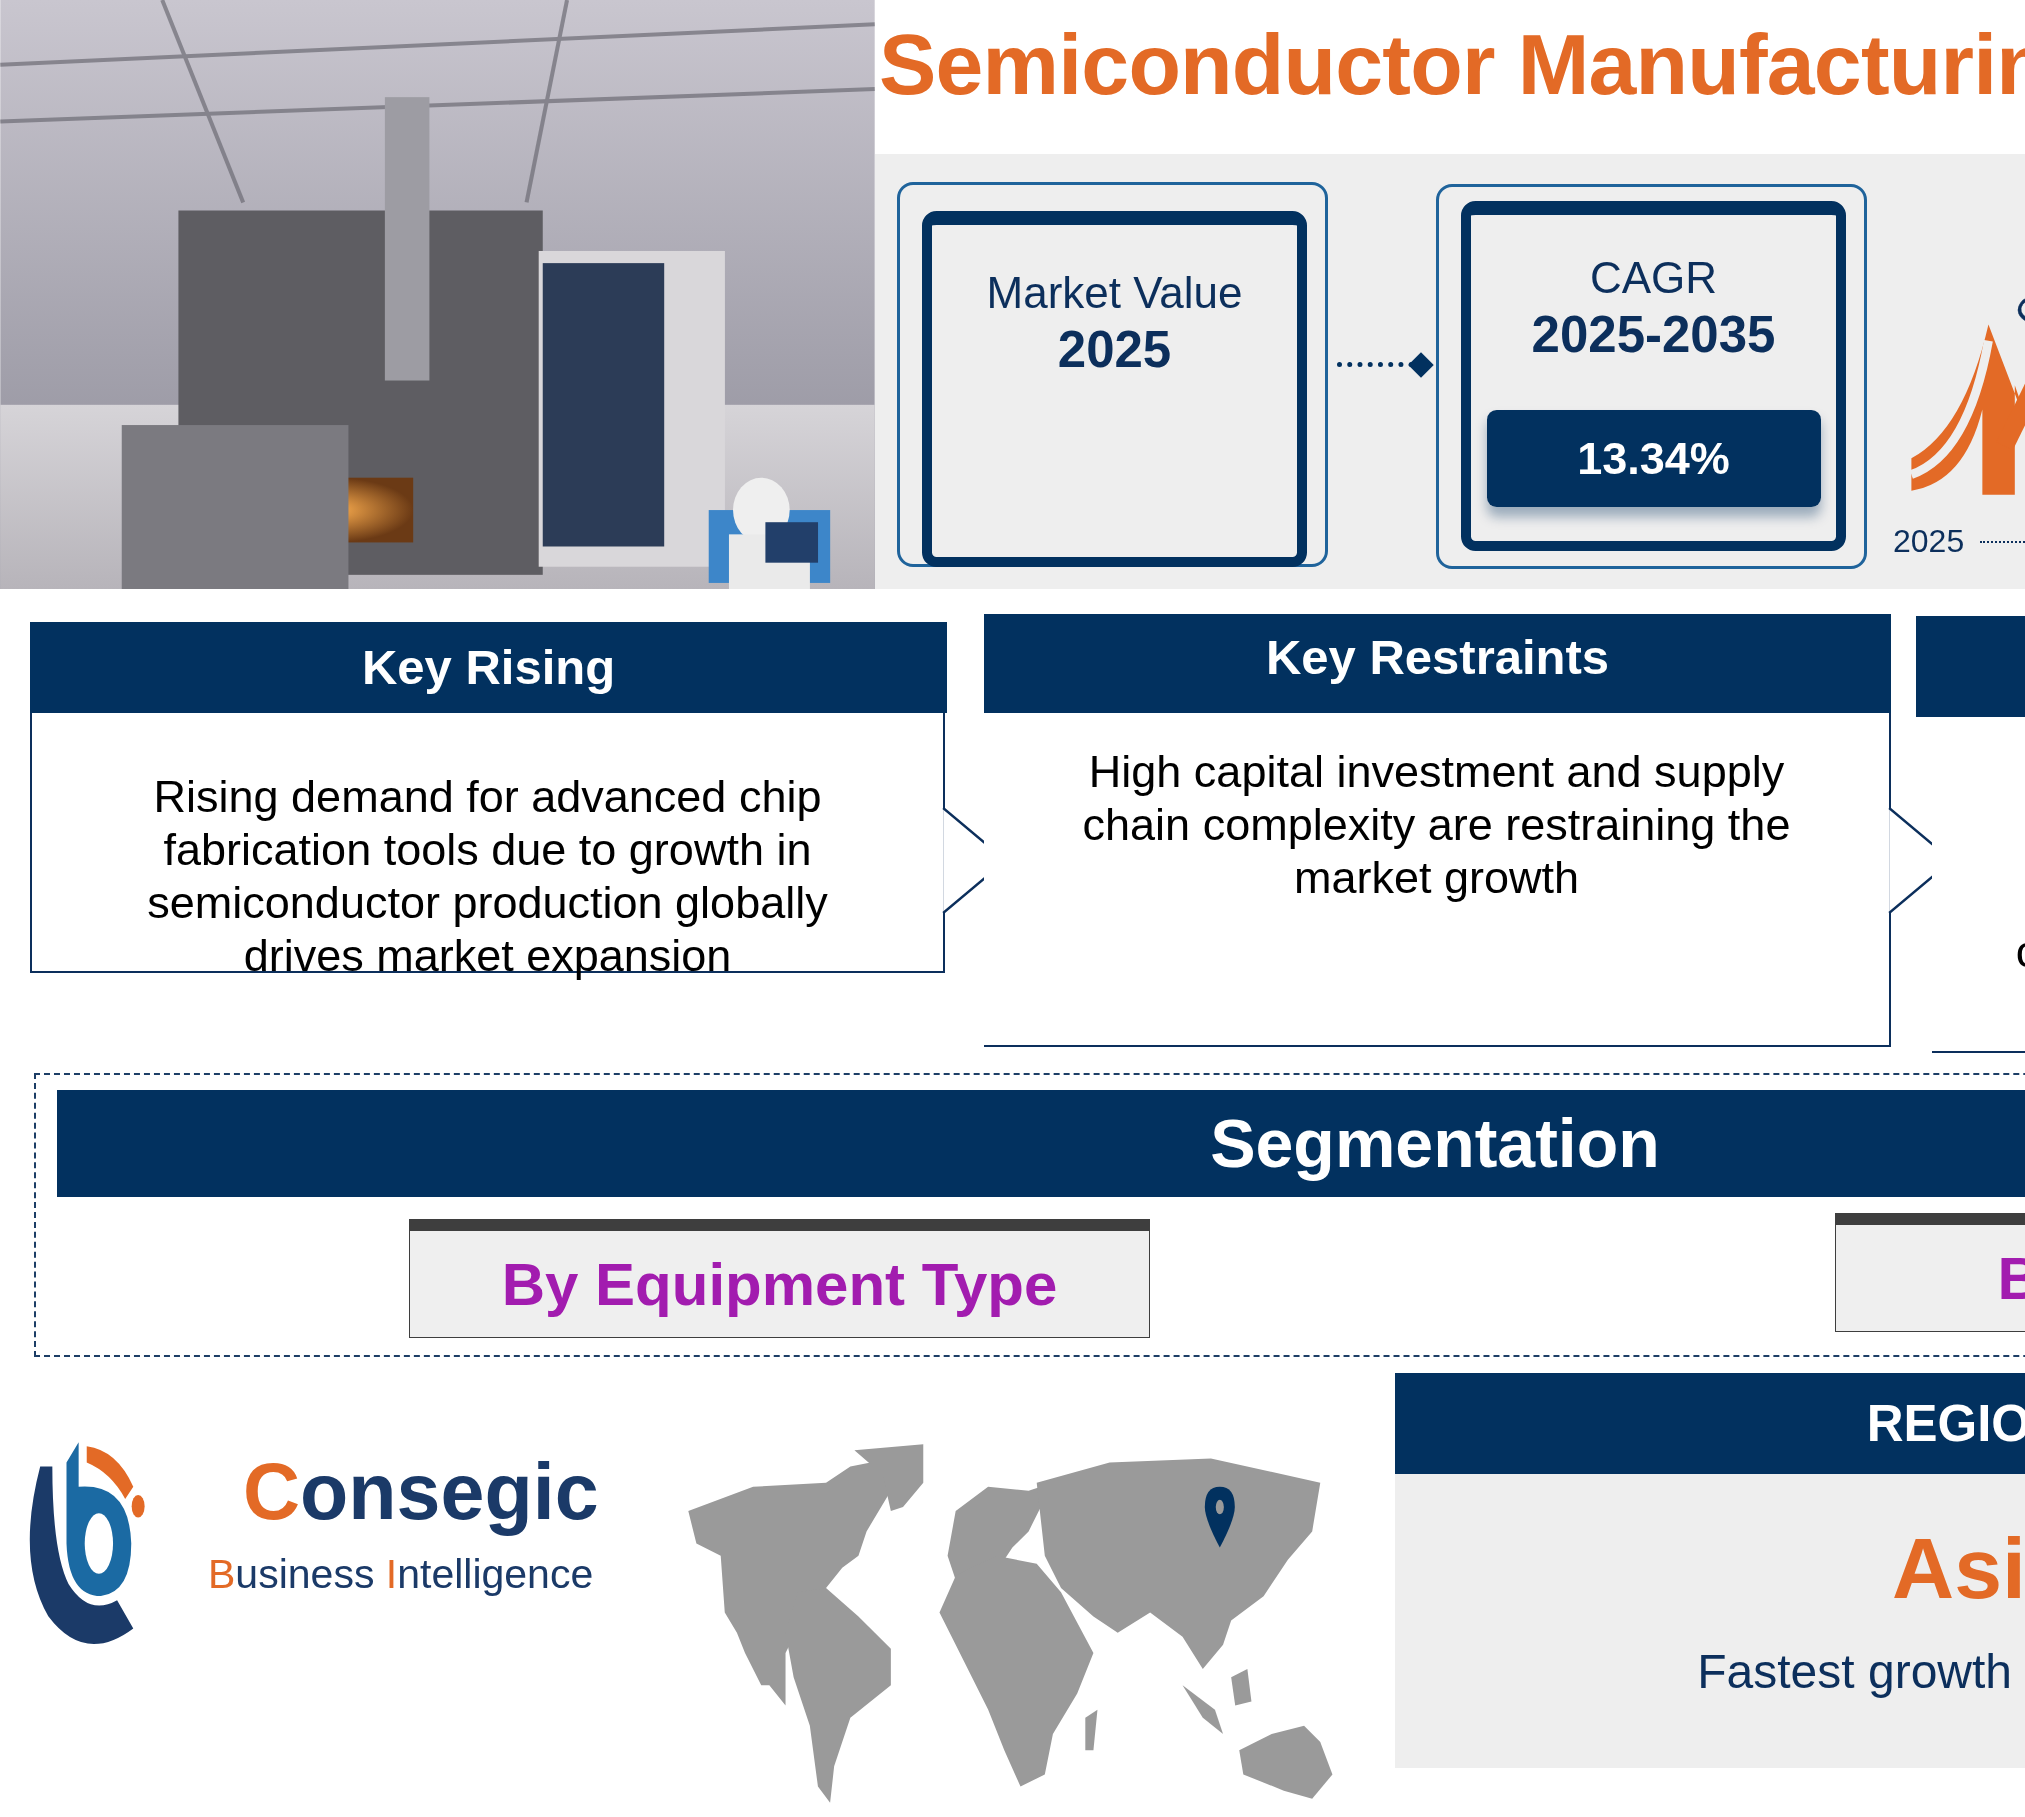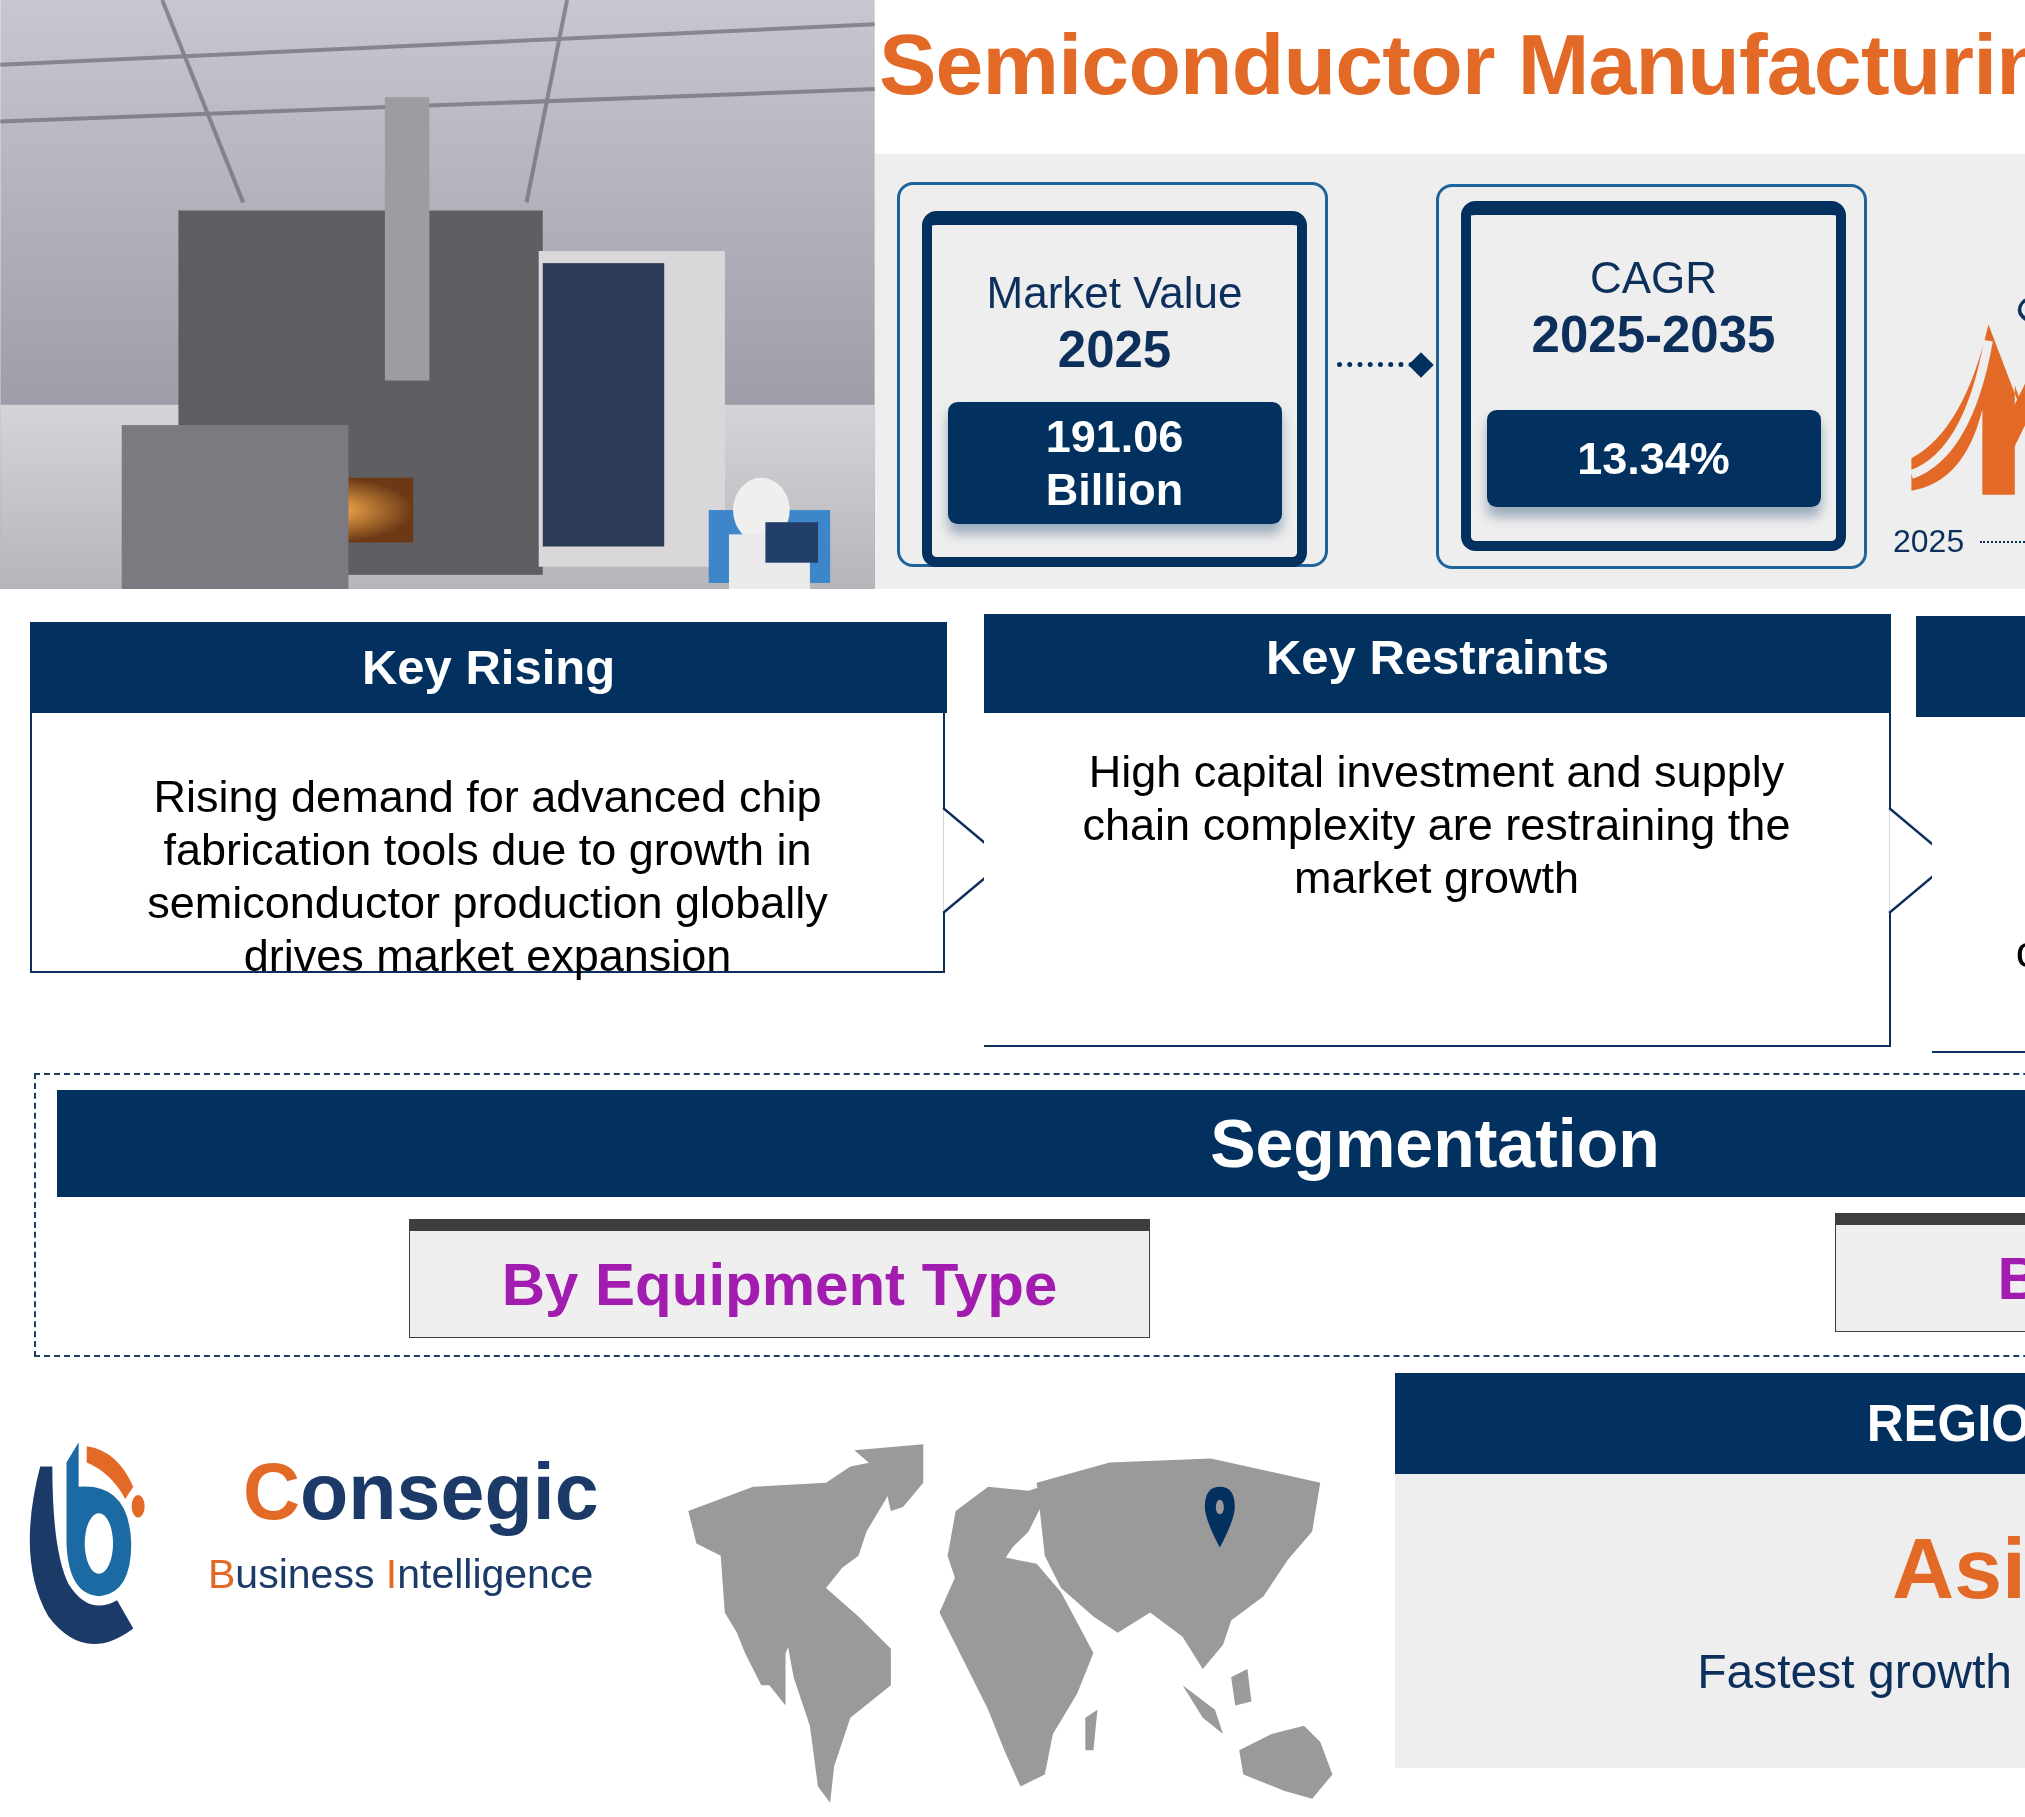--- a/index.html
+++ b/index.html
@@ -86,24 +86,20 @@
 </div>
 
 <div class="abs title">Semiconductor Manufacturing Equipment Market</div>
 
 <div class="abs band"></div>
 
 <div class="abs outer" style="left:897px; top:182px; width:431px; height:385px;">
   <div class="abs inner" style="left:22px; top:10px; width:385px; height:356px;margin-top:16px;">
     <div class="lbl" style="margin-top:41px;">Market Value</div>
     <div class="yr">2025</div>
-    <div class="pill" style="width:334px; height:122px; margin-top:22px; flex-direction:column;">
-      <span>191.06</span>
-      <span>Billion</span>
-    </div>
   </div>
 </div>
 
 <div class="abs dots" style="left:1337px; top:362px; width:87px;"></div>
 <div class="abs diamond" style="left:1412px; top:356px;"></div>
 
 <div class="abs outer" style="left:1436px; top:184px; width:431px; height:385px;">
   <div class="abs inner" style="left:22px; top:14px; width:385px; height:350px;">
     <div class="lbl" style="margin-top:36px;">CAGR</div>
     <div class="yr">2025-2035</div>

